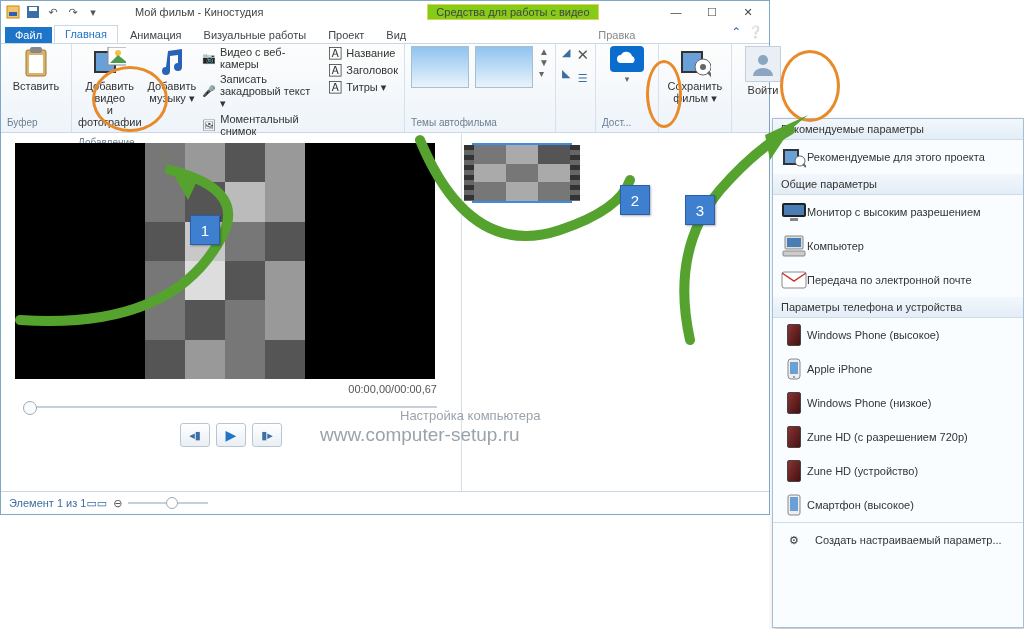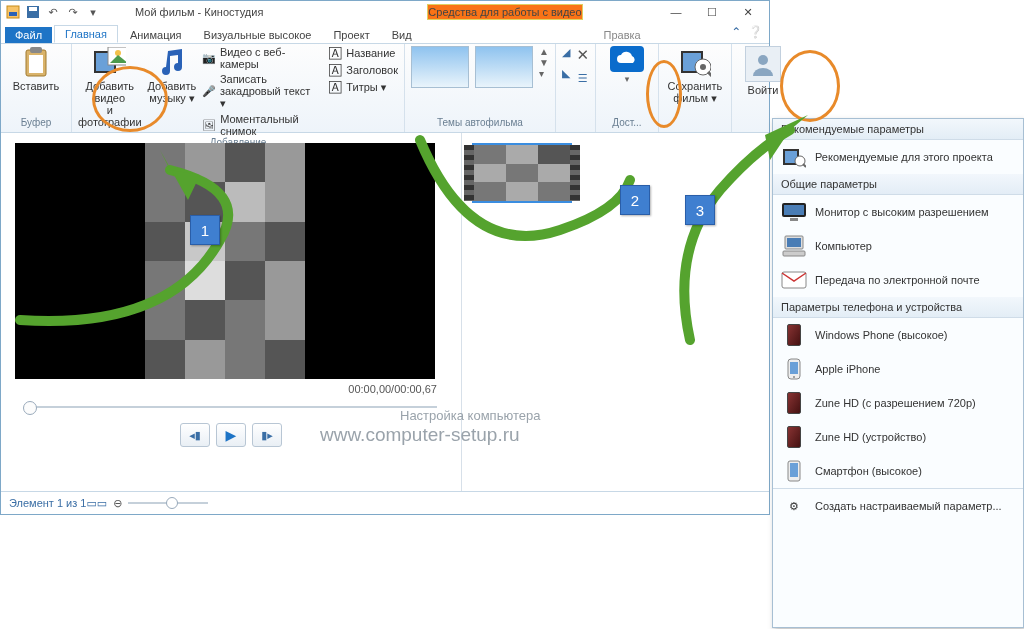--- a/index.html
+++ b/index.html
@@ -3,35 +3,35 @@
 <meta charset="utf-8">
 <style>
   html,body{margin:0;padding:0;font-family:"Segoe UI",Tahoma,sans-serif;font-size:11px;color:#333;background:#fff;}
   .stage{position:relative;width:1024px;height:629px;overflow:hidden;}
   
   .win{position:absolute;left:0;top:0;width:770px;height:515px;border:1px solid #7ea8c8;background:#fff;box-sizing:border-box;}
   .titlebar{height:22px;display:flex;align-items:center;padding:0 4px;gap:4px;}
   .titlebar .qat{display:flex;gap:4px;align-items:center;}
   .qat .qbtn{width:16px;height:16px;display:flex;align-items:center;justify-content:center;color:#555;}
   .titlebar .title{flex:0 0 auto;margin-left:30px;color:#444;}
-  .titlebar .tool-title{margin-left:160px;background:#f97316;border:1px solid #e0d060;padding:1px 0;color:#444;text-align:right;}
+  .titlebar .tool-title{margin-left:160px;background:#84cc16;border:1px solid #e0d060;padding:1px 8px;color:#444;text-align:right;}
   .titlebar .spacer{flex:1;}
   .sysbtns{display:flex;gap:2px;align-items:center;}
   .sysbtns div{width:34px;height:20px;display:flex;align-items:center;justify-content:center;color:#444;}
   
   .tabs{height:20px;display:flex;align-items:flex-end;border-bottom:1px solid #c7d8e6;padding-left:4px;gap:2px;}
   .tab{padding:2px 10px;color:#444;}
   .tab.file{background:#1e74c6;color:#fff;}
   .tab.active{border:1px solid #c7d8e6;border-bottom:1px solid #fff;background:#fff;color:#1e74c6;}
   .tab.context{color:#888;margin-left:170px;}
   
   .ribbon{height:88px;background:linear-gradient(#fdfdfd,#eef4fa);border-bottom:1px solid #c7d8e6;display:flex;}
   .group{border-right:1px solid #d5e1ec;padding:2px 6px;display:flex;flex-direction:column;justify-content:space-between;}
   .group .items{display:flex;gap:6px;align-items:flex-start;}
-  .group .label{text-align:center;color:#6a7f92;font-size:10px;padding-bottom:2px;}
+  .group .label{text-align:left;color:#6a7f92;font-size:10px;padding-bottom:2px;}
   .big-btn{display:flex;flex-direction:column;align-items:center;gap:2px;width:60px;}
   .big-btn .icon{width:32px;height:32px;display:flex;align-items:center;justify-content:center;}
   .big-btn .lbl{text-align:center;color:#333;line-height:1.1;}
   .small-rows{display:flex;flex-direction:column;gap:3px;}
   .small-btn{display:flex;align-items:center;gap:4px;color:#333;}
   .small-btn .sicon{width:14px;height:14px;display:flex;align-items:center;justify-content:center;}
   .themes{display:flex;gap:4px;align-items:center;}
   .tthumb{width:56px;height:40px;border:1px solid #a7bfd3;background:linear-gradient(#8fc3ef,#e9f4fb);}
   .spin{display:flex;flex-direction:column;color:#666;font-size:10px;}
   .rot{display:flex;flex-direction:column;gap:8px;align-items:center;color:#555;}
@@ -65,21 +65,21 @@
   .clip .ci{position:absolute;inset:0;display:grid;grid-template-columns:repeat(3,1fr);grid-template-rows:repeat(3,1fr);}
   .clip .ci div{background:#777}.clip .ci div:nth-child(2n){background:#aaa}.clip .ci div:nth-child(3){background:#555}
   
   .status{position:absolute;left:0;right:0;bottom:0;height:22px;border-top:1px solid #c7d8e6;display:flex;align-items:center;justify-content:flex-start;padding:0 8px;color:#3a6ea5;}
   .status .right{display:flex;align-items:center;gap:6px;color:#555;}
   .zslider{width:80px;height:2px;background:#c5d0da;position:relative;}
   .zslider .zk{position:absolute;top:-5px;left:38px;width:10px;height:10px;border-radius:50%;background:#fff;border:1px solid #9ab;}
   
   .menu{position:absolute;left:772px;top:118px;width:250px;height:508px;border:1px solid #a7bfd3;background:#fafdff;box-shadow:2px 3px 6px rgba(0,0,0,.25);}
   .menu .hdr{background:linear-gradient(#f2f7fc,#e3edf6);border-bottom:1px solid #cfdce8;padding:4px 8px;color:#333;font-size:11px;}
-  .menu .item{display:flex;align-items:center;gap:8px;padding:6px 8px;}
+  .menu .item{display:flex;align-items:center;padding:6px 8px;}
   .menu .ico{width:26px;height:22px;display:flex;align-items:center;justify-content:center;}
   .menu .txt{color:#333;}
   .phone{width:12px;height:20px;border:1px solid #444;background:linear-gradient(120deg,#833,#411);border-radius:2px;}
   .menu .footer{border-top:1px solid #cfdce8;padding:6px 8px;display:flex;align-items:center;gap:8px;color:#333;}
   
   .ann{position:absolute;pointer-events:none;}
   .circle{position:absolute;border:3px solid #e88a2a;border-radius:50%;}
   .numbox{position:absolute;width:28px;height:28px;background:#3f7fd0;color:#fff;display:flex;align-items:center;justify-content:center;font-size:15px;border:1px solid #2a5ea8;box-shadow:1px 1px 2px rgba(0,0,0,.3);}
   .watermark{position:absolute;color:#9aa3ab;font-size:15px;font-family:Arial;}
   svg.arrow{position:absolute;overflow:visible;}
@@ -118,21 +118,21 @@
         <div>—</div>
         <div>☐</div>
         <div>✕</div>
       </div>
     </div>
 
     <div class="tabs">
       <div class="tab file">Файл</div>
       <div class="tab active">Главная</div>
       <div class="tab">Анимация</div>
-      <div class="tab">Визуальные высокое</div>
+      <div class="tab">Визуальные работы</div>
       <div class="tab">Проект</div>
       <div class="tab">Вид</div>
       <div class="tab context">Правка</div>
     </div>
 
     <div class="ribbon-help">⌃ &nbsp;❔</div>
 
     <div class="ribbon">
 
       <div class="group" style="width:58px">
@@ -406,20 +406,26 @@
     <div class="item">
       <div class="ico">
           <svg width="20" height="22">
             <rect x="4" y="1" width="12" height="20" rx="3" fill="#eee" stroke="#888"></rect>
             <rect x="6" y="4" width="8" height="12" fill="#6aa0d8"></rect>
             <circle cx="10" cy="19" r="1" fill="#888"></circle>
           </svg>
         </div>
       <div class="txt">Apple iPhone</div>
     </div>
+    <div class="item">
+        <div class="ico">
+          <div class="phone"></div>
+        </div>
+        <div class="txt">Windows Phone (низкое)</div>
+      </div>
     <div class="item">
         <div class="ico">
           <div class="phone"></div>
         </div>
         <div class="txt">Zune HD (с разрешением 720p)</div>
       </div>
     <div class="item">
         <div class="ico">
           <div class="phone"></div>
         </div>

